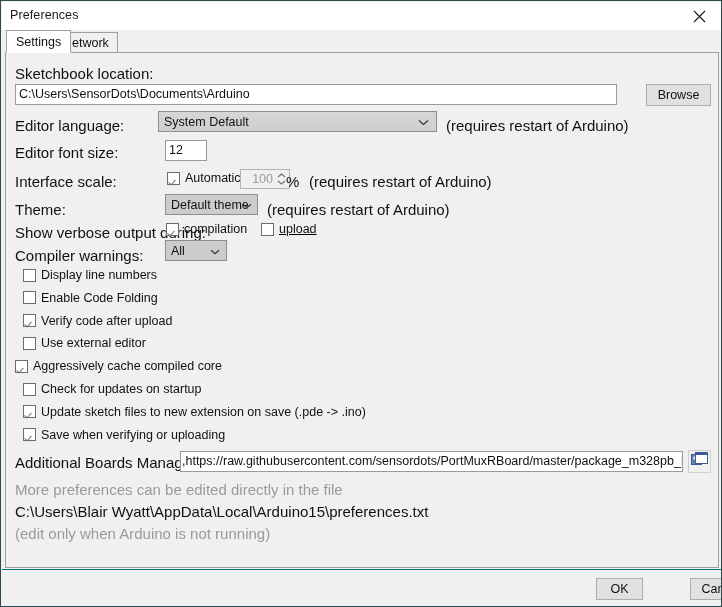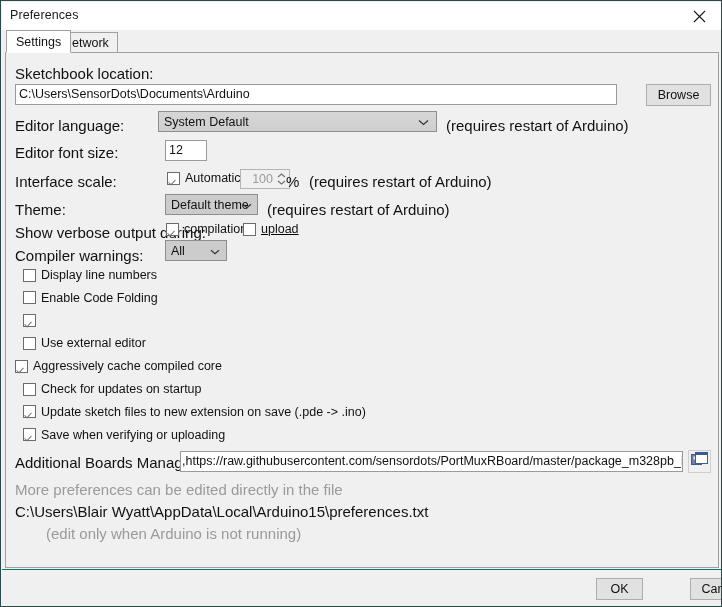--- a/index.html
+++ b/index.html
@@ -329,21 +329,21 @@
           </svg>
       </span>
     </div>
     <div class="lbl" style="left:261px; top:148px;">(requires restart of Arduino)</div>
 
     <div class="lbl" style="left:9px; top:171px;">Show verbose output during:</div>
     <div class="cbwrap" style="left:160px; top:169px;">
       <span class="cbox checked"></span>
       <span class="cblabel">compilation</span>
     </div>
-    <div class="cbwrap" style="left:237px; top:169px;text-decoration:underline;">
+    <div class="cbwrap" style="left:255px; top:169px;text-decoration:underline;">
       <span class="cbox"></span>
       <span class="cblabel">upload</span>
     </div>
 
     <div class="lbl" style="left:9px; top:194px;">Compiler warnings:</div>
     <div class="combo" style="left:159px; top:187px; width:62px; height:21px;">
       <span>All</span>
       <span class="arrow" style="right:6px;">
         <svg width="10" height="6" viewBox="0 0 10 6">
             <polyline points="1,1.3 5,4.8 9,1.3" fill="none" stroke="#333" stroke-width="1.2"></polyline>
@@ -355,20 +355,21 @@
         <div class="cbwrap" style="left: 17px; top: 215px;">
           <span class="cbox"></span>
           <span class="cblabel">Display line numbers</span>
         </div>
         <div class="cbwrap" style="left: 17px; top: 237.8px;">
           <span class="cbox"></span>
           <span class="cblabel">Enable Code Folding</span>
         </div>
         <div class="cbwrap" style="left: 17px; top: 260.6px;">
           <span class="cbox checked"></span>
+          <span class="cblabel">Verify code after upload</span>
         </div>
         <div class="cbwrap" style="left: 17px; top: 283.4px;">
           <span class="cbox"></span>
           <span class="cblabel">Use external editor</span>
         </div>
         <div class="cbwrap" style="left: 9px; top: 306.2px;">
           <span class="cbox checked"></span>
           <span class="cblabel">Aggressively cache compiled core</span>
         </div>
         <div class="cbwrap" style="left: 17px; top: 329px;">
@@ -395,21 +396,21 @@
           <rect x="0.5" y="2.5" width="10" height="10" fill="#6d80ad" stroke="#3c5a96" stroke-width="1"></rect>
           <rect x="2.5" y="4.5" width="4" height="3" fill="#e8ecf5" stroke="none"></rect>
           <rect x="4.5" y="0.5" width="12" height="11" fill="#ffffff" stroke="#3c5a96" stroke-width="1"></rect>
           <rect x="4.5" y="0.5" width="12" height="2.5" fill="#3c5a96" stroke="none"></rect>
         </svg>
       </span>
     </div>
 
     <div class="lbl gray" style="left:9px; top:428px;">More preferences can be edited directly in the file</div>
     <div class="lbl" style="left:9px; top:450px;">C:\Users\Blair Wyatt\AppData\Local\Arduino15\preferences.txt</div>
-    <div class="lbl gray" style="left:9px; top:472px;margin-left:31px;">(edit only when Arduino is not running)</div>
+    <div class="lbl gray" style="left:9px; top:472px;">(edit only when Arduino is not running)</div>
 
   </div>
 
   <div class="bottombar">
     <div class="btn" style="left:594px; top:8px; width:47px; height:22px;">
       <span>OK</span>
     </div>
     <div class="btn" style="left:648px; top:8px; width:62px; height:22px;margin-left:40px;">
       <span>Cancel</span>
     </div>

